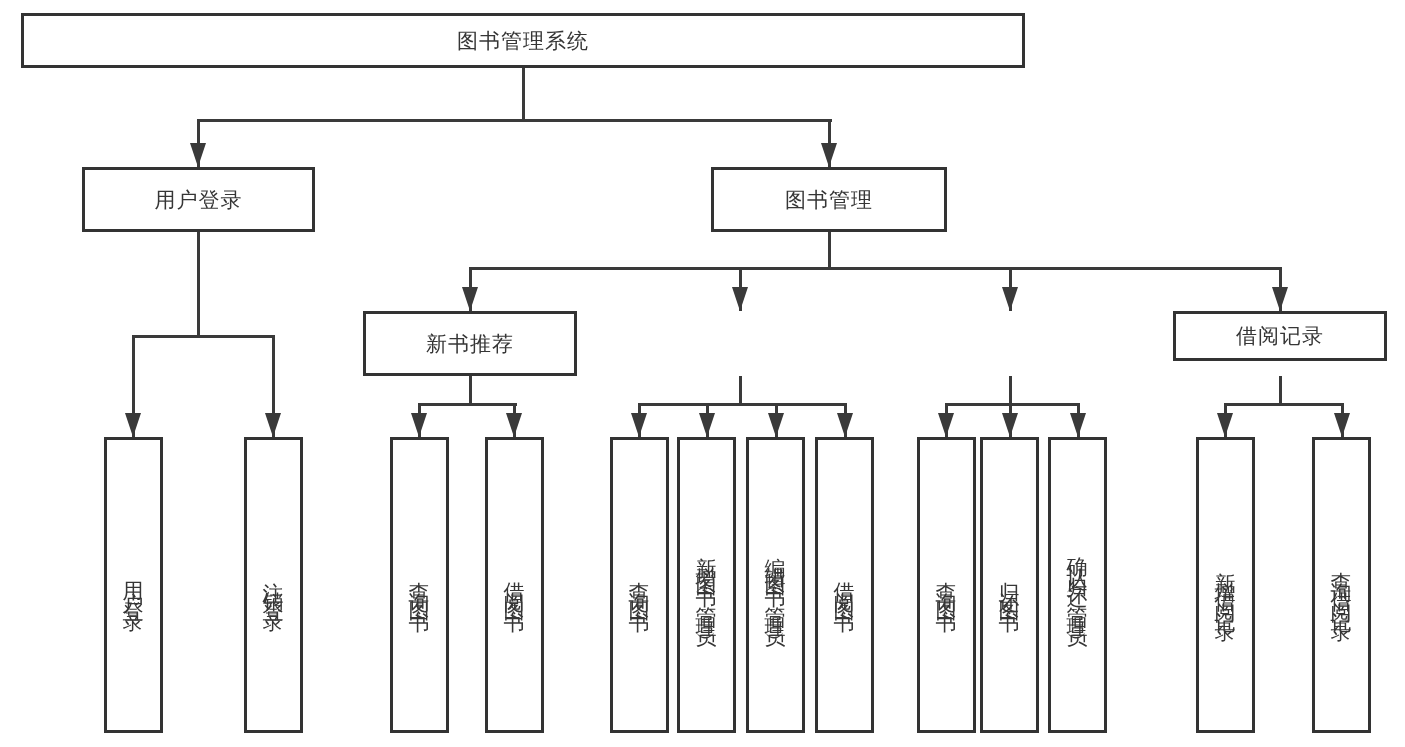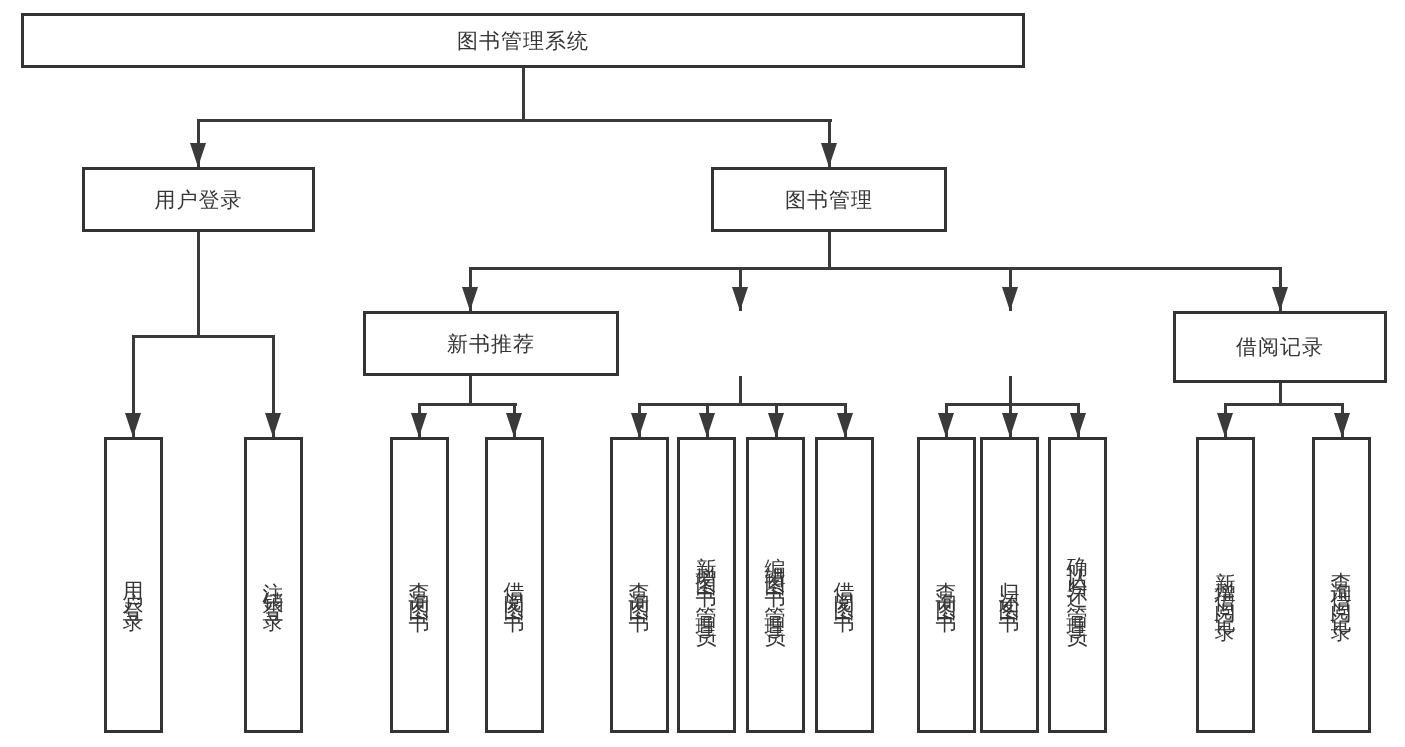--- a/index.html
+++ b/index.html
@@ -36,24 +36,24 @@
     <span>图书管理系统</span>
   </div>
 
   <div class="box" style="left:82px;top:167px;width:233px;height:65px;">
     <span>用户登录</span>
   </div>
   <div class="box" style="left:711px;top:167px;width:236px;height:65px;">
     <span>图书管理</span>
   </div>
 
-  <div class="box" style="left:363px;top:311px;width:256px;height:65px;">
+  <div class="box" style="left:363px;top:311px;width:214px;height:65px;">
     <span>新书推荐</span>
   </div>
-  <div class="box" style="left:1173px;top:311px;width:214px;height:72px;">
+  <div class="box" style="left:1173px;top:311px;width:214px;height:50px;">
     <span>借阅记录</span>
   </div>
 
   <div class="box" style="left:104px;top:437px;width:59px;height:296px;">
     <span class="vtext">用户登录</span>
   </div>
   <div class="box" style="left:244px;top:437px;width:59px;height:296px;">
     <span class="vtext">注销登录</span>
   </div>
 

